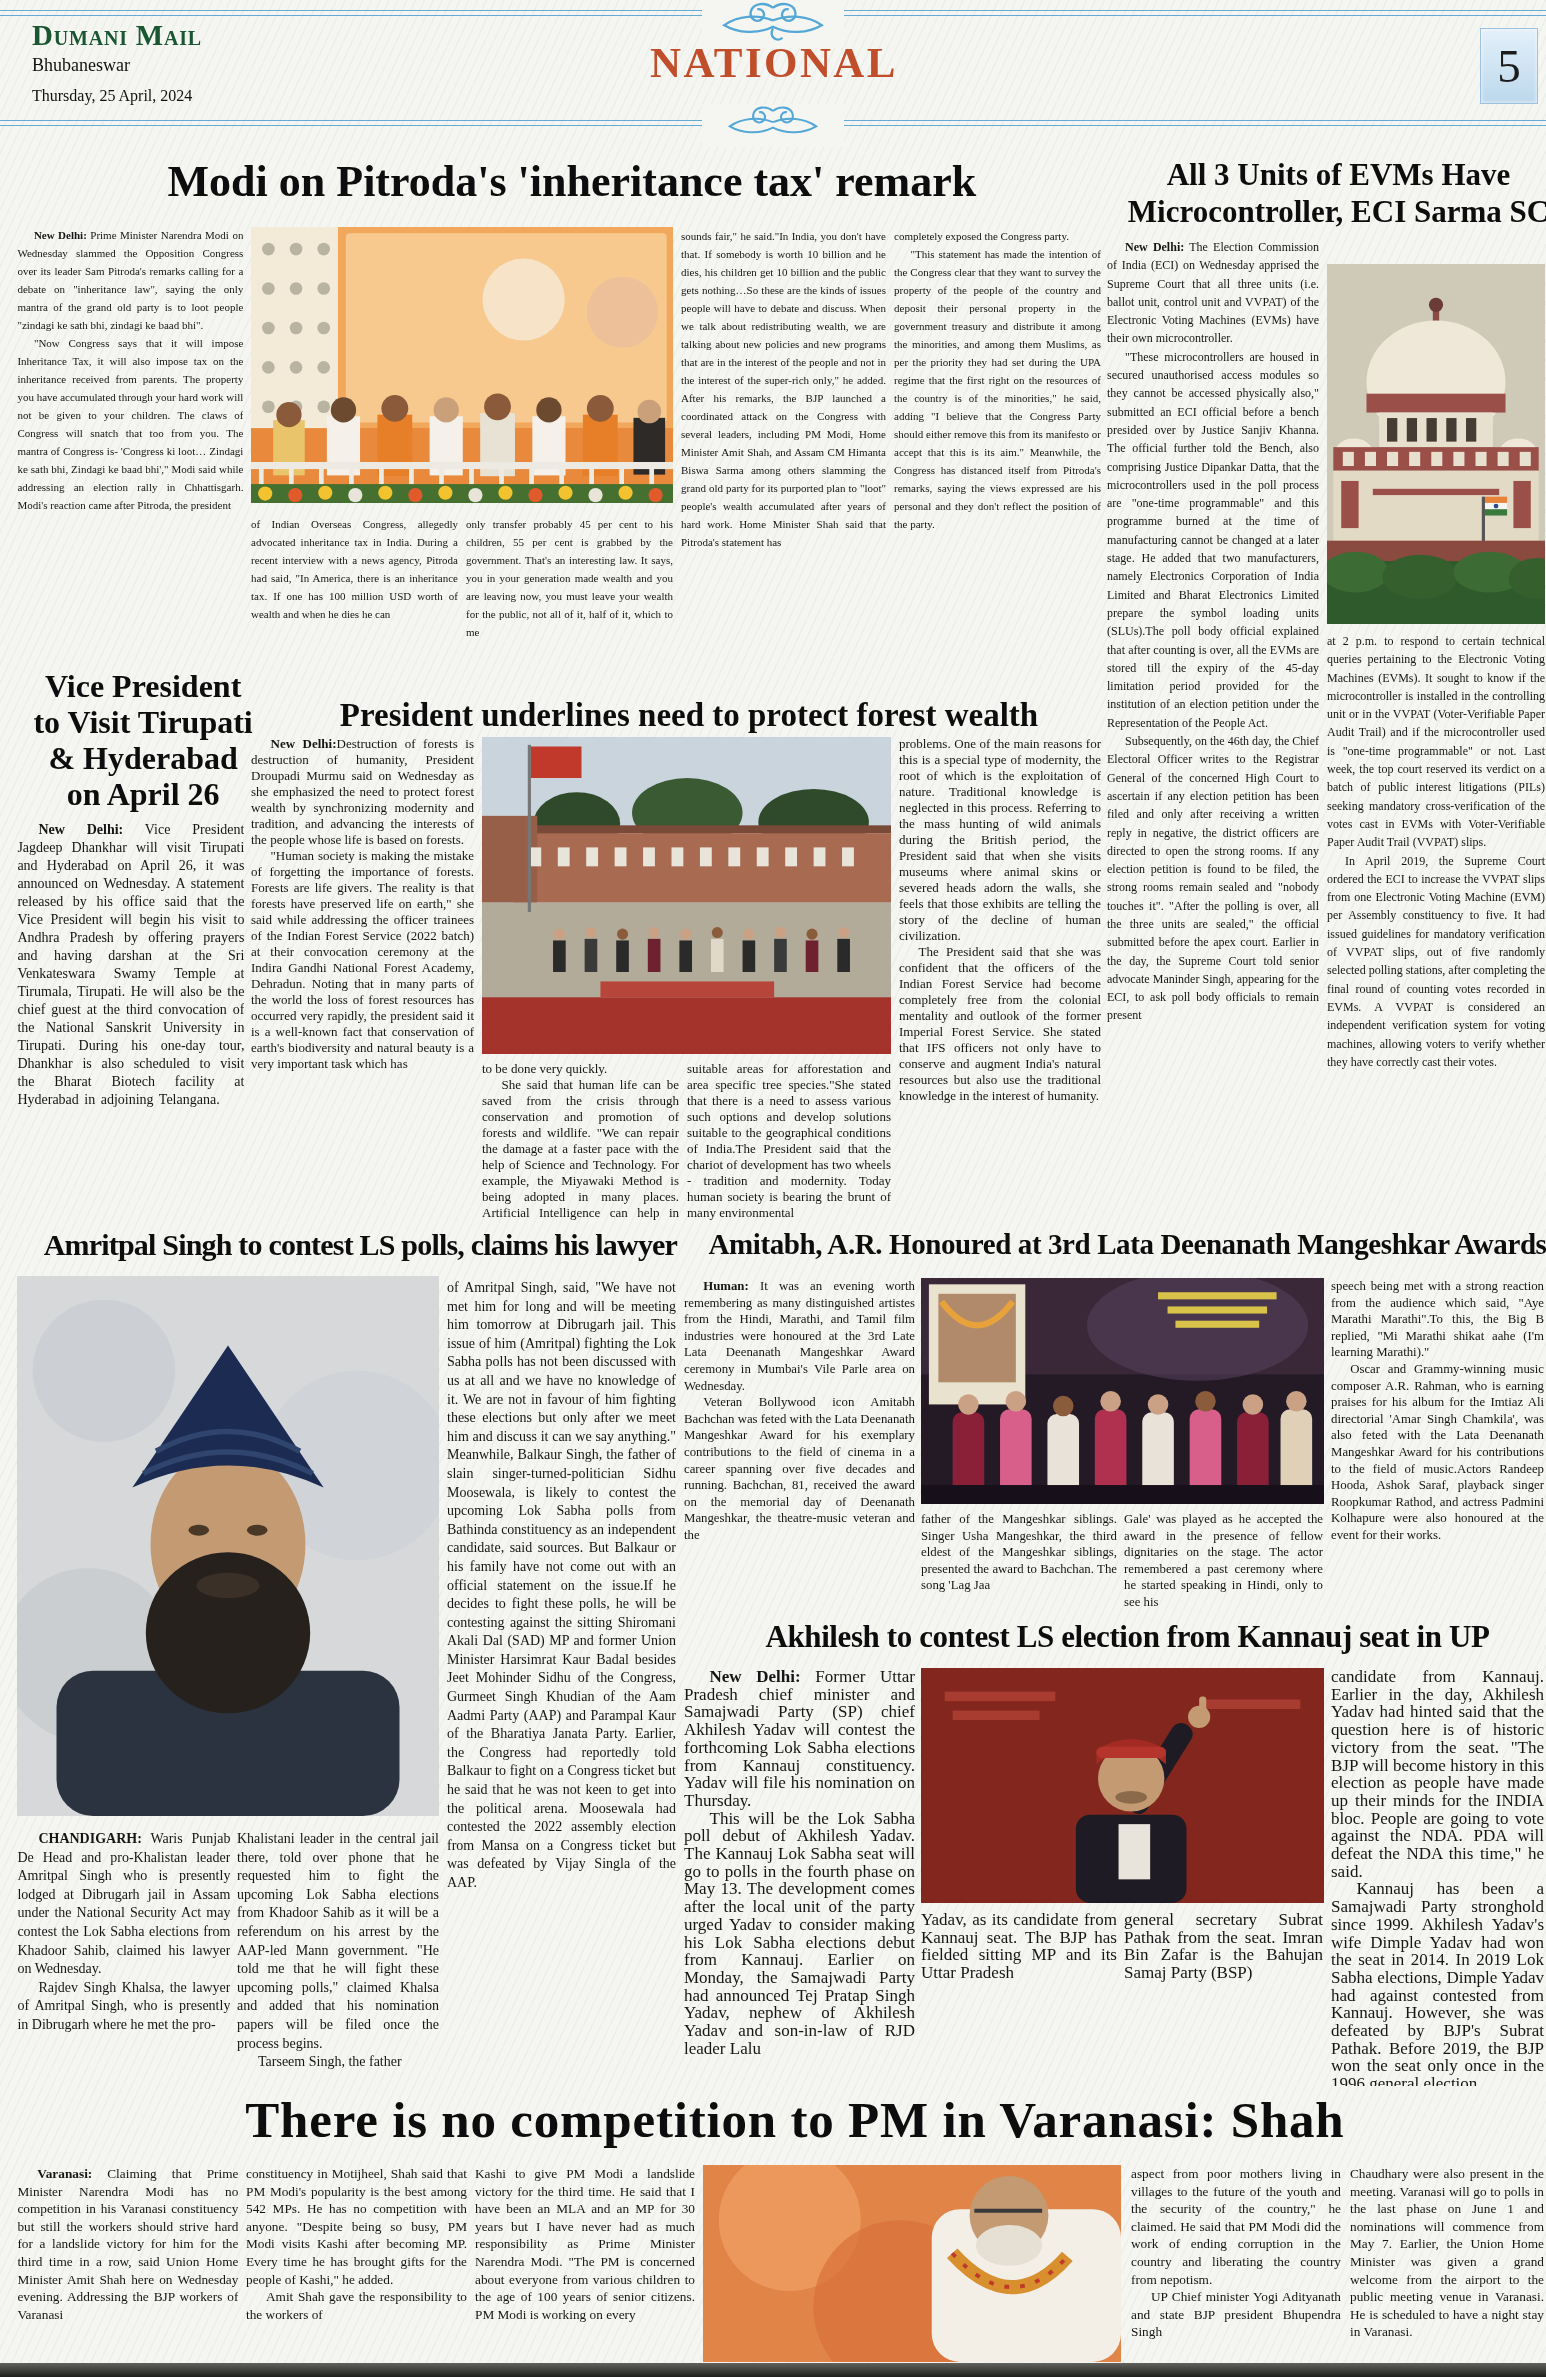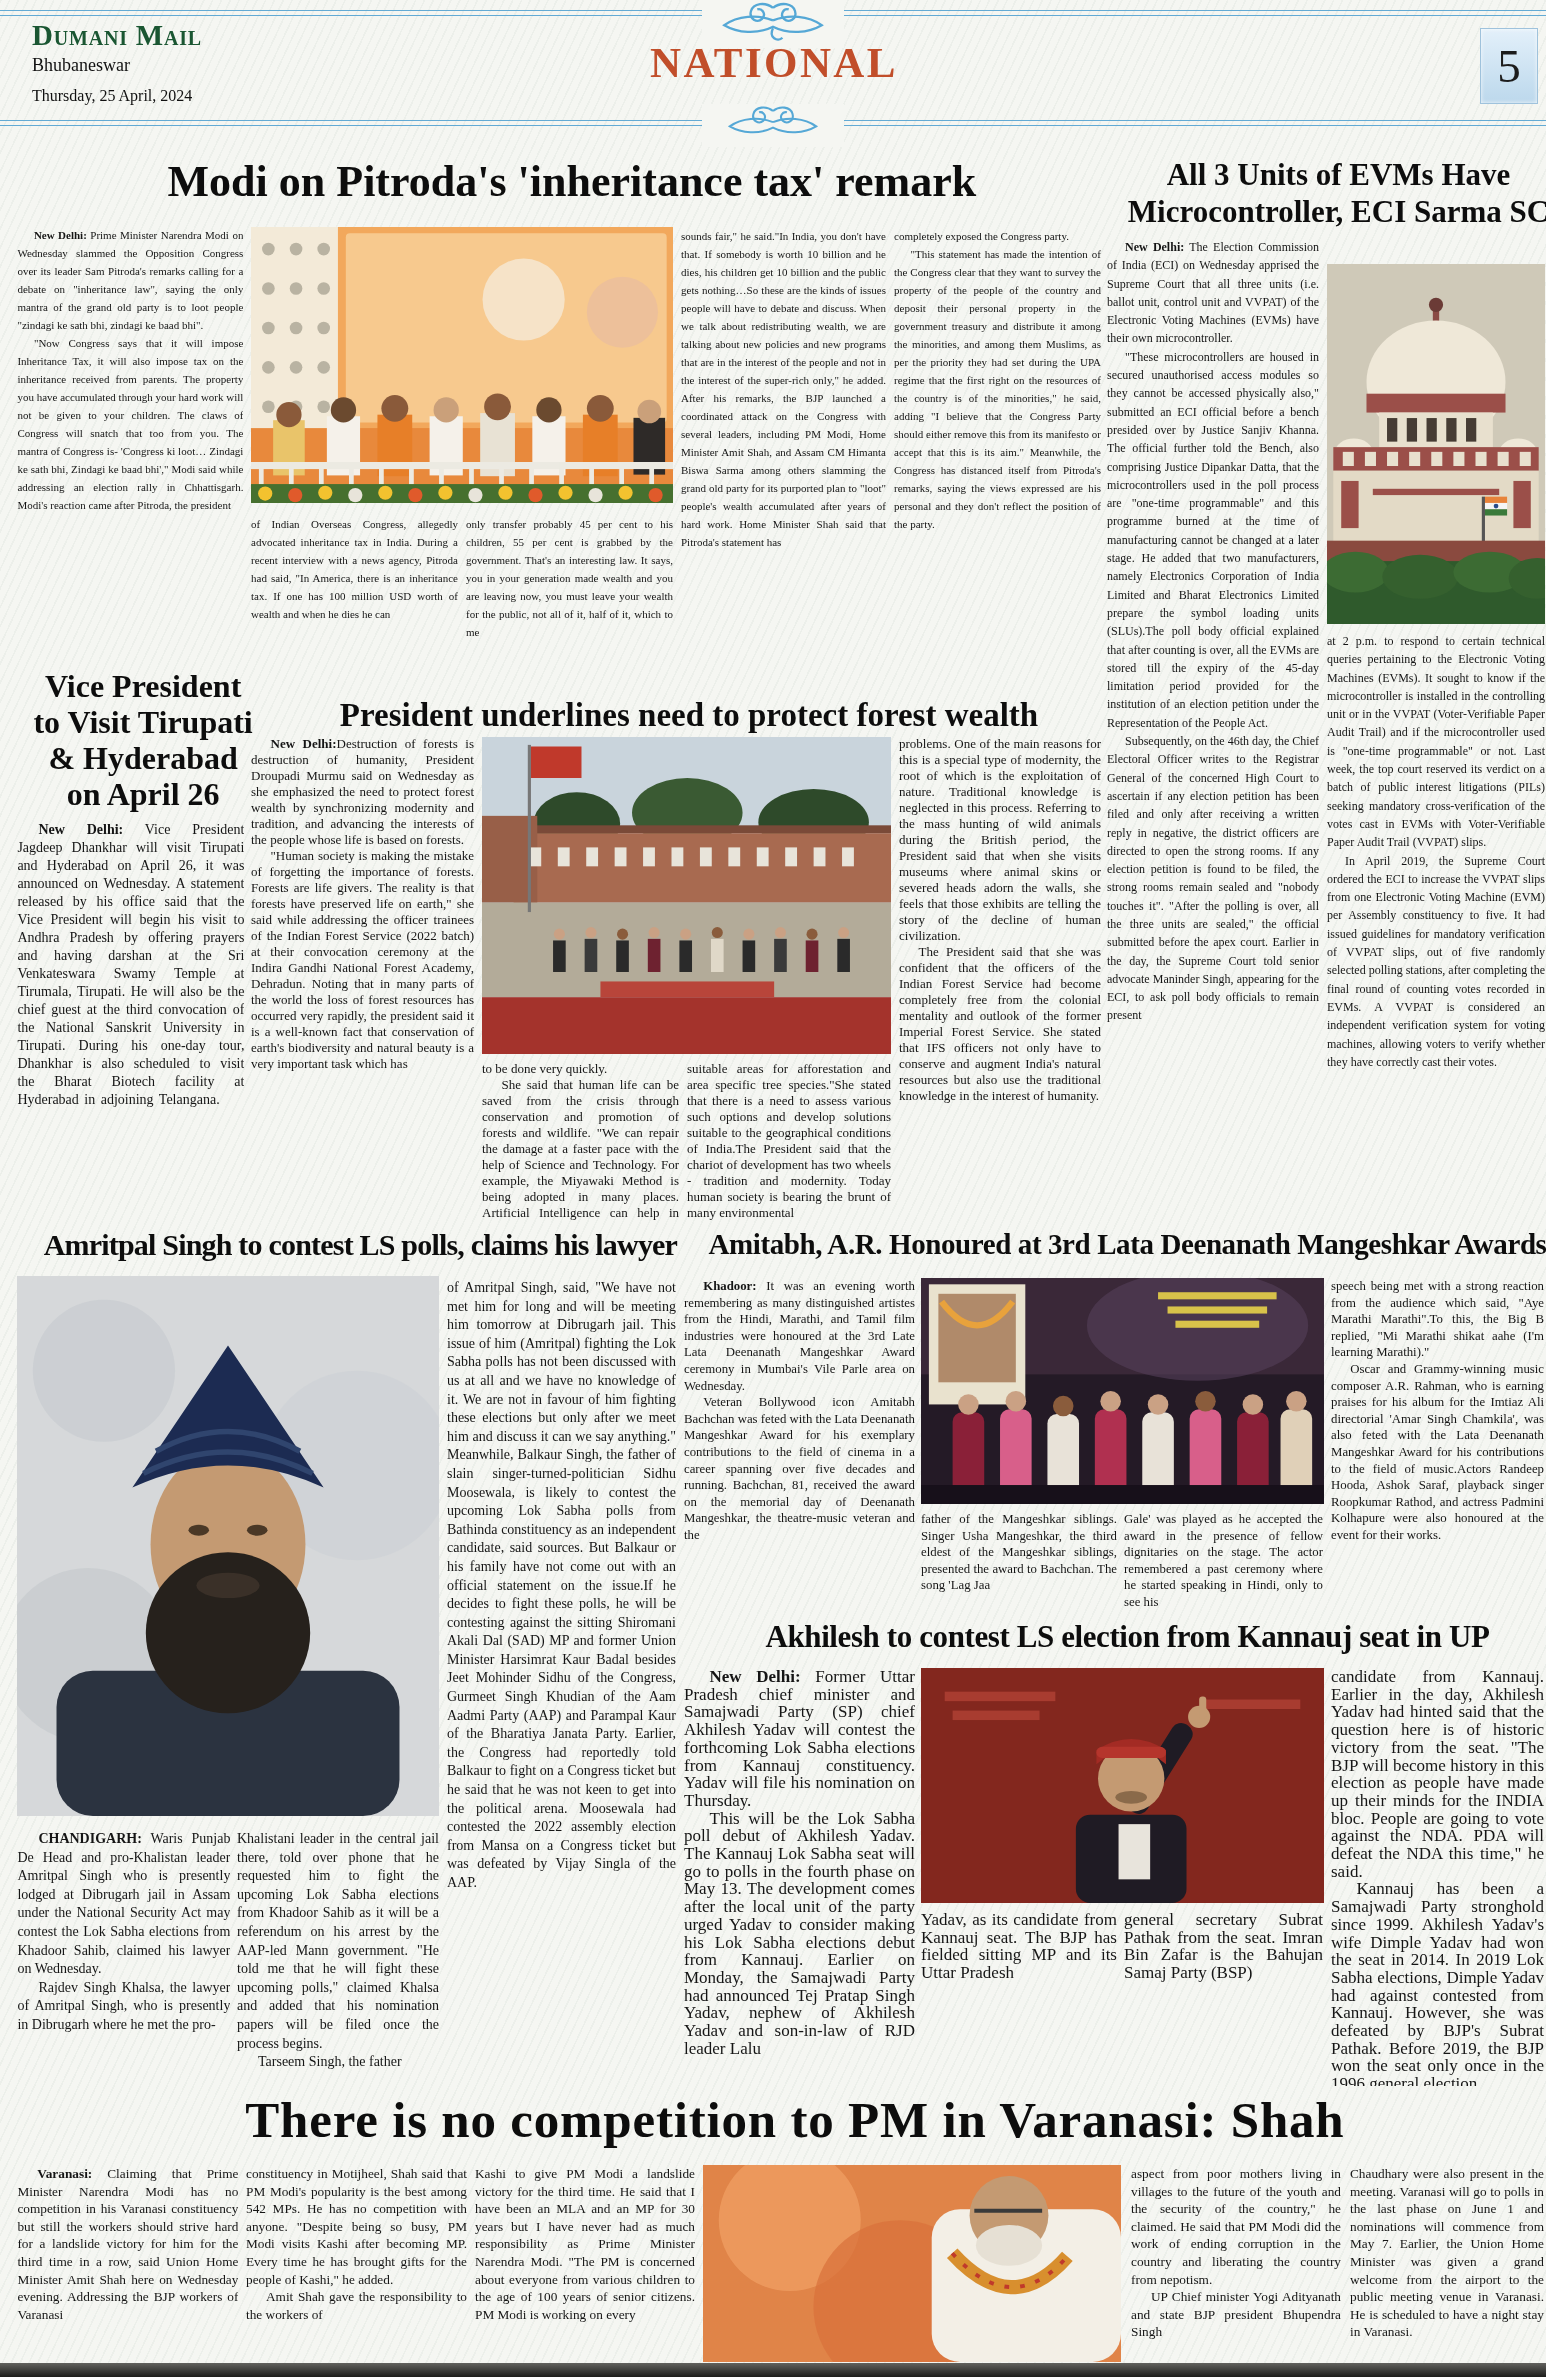--- a/index.html
+++ b/index.html
@@ -344,21 +344,21 @@
     </div>
     <div class="abs col a-amrit" style="left:237px;top:1830px;width:202px;height:256px">
       <p class="cont">Khalistani leader in the central jail there, told over phone that he requested him to fight the upcoming Lok Sabha elections from Khadoor Sahib as it will be a referendum on his arrest by the AAP-led Mann government. "He told me that he will fight these upcoming polls," claimed Khalsa and added that his nomination papers will be filed once the process begins.</p>
       <p>Tarseem Singh, the father</p>
     </div>
   </div>
 
   <div>
     <h2 class="abs headline" style="left:684px;top:1225px;width:861px;font-size:29px;line-height:39px;letter-spacing:-0.4px">Amitabh, A.R. Honoured at 3rd Lata Deenanath Mangeshkar Awards</h2>
     <div class="abs col a-amitb" style="left:684px;top:1278px;width:231px;height:335px">
-      <p><span class="dateline">Khadoor:</span> <span>It was an evening worth remembering as many distinguished artistes from the Hindi, Marathi, and Tamil film industries were honoured at the 3rd Late Lata Deenanath Mangeshkar Award ceremony in Mumbai's Vile Parle area on Wednesday.</span></p>
+      <p><span class="dateline">Human:</span> <span>It was an evening worth remembering as many distinguished artistes from the Hindi, Marathi, and Tamil film industries were honoured at the 3rd Late Lata Deenanath Mangeshkar Award ceremony in Mumbai's Vile Parle area on Wednesday.</span></p>
       <p>Veteran Bollywood icon Amitabh Bachchan was feted with the Lata Deenanath Mangeshkar Award for his exemplary contributions to the field of cinema in a career spanning over five decades and running. Bachchan, 81, received the award on the memorial day of Deenanath Mangeshkar, the theatre-music veteran and the</p>
     </div>
     <div class="photo" style="left:921px;top:1278px;width:403px;height:226px">
       <svg viewBox="0 0 510 286" preserveAspectRatio="none">
         <rect width="510" height="286" fill="#241a26"></rect>
         <rect x="0" y="0" width="510" height="122" fill="#3a2838"></rect>
         <ellipse cx="350" cy="60" rx="140" ry="70" fill="#55405a" opacity=".6"></ellipse>
         <rect x="10" y="8" width="122" height="152" fill="#e9e2ce"></rect>
         <rect x="22" y="20" width="98" height="112" fill="#b08a6a"></rect>
         <path d="M26 30 Q71 90 116 30" stroke="#e8a23c" stroke-width="8" fill="none"></path>

